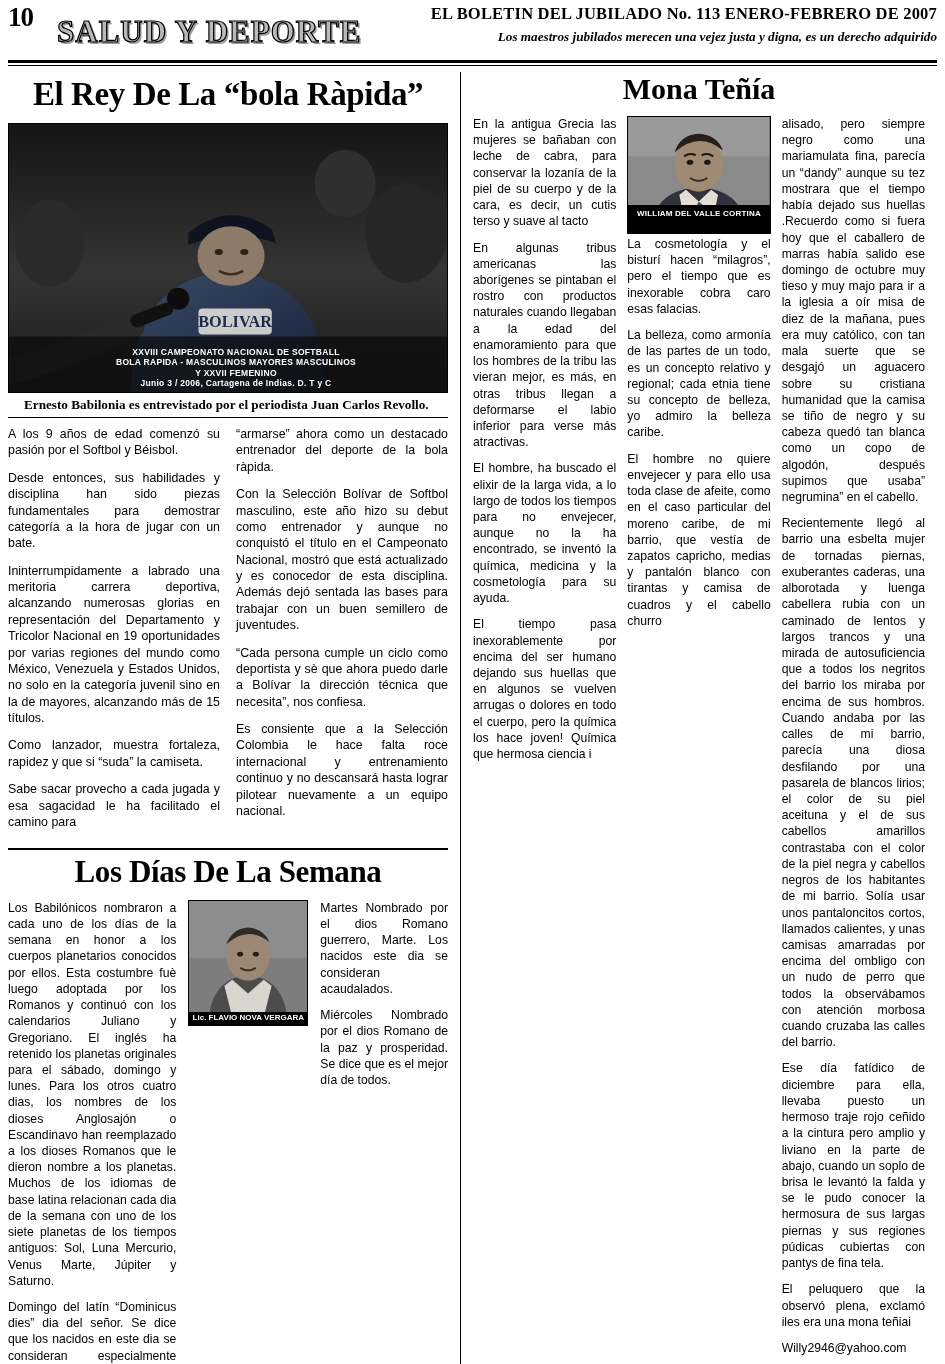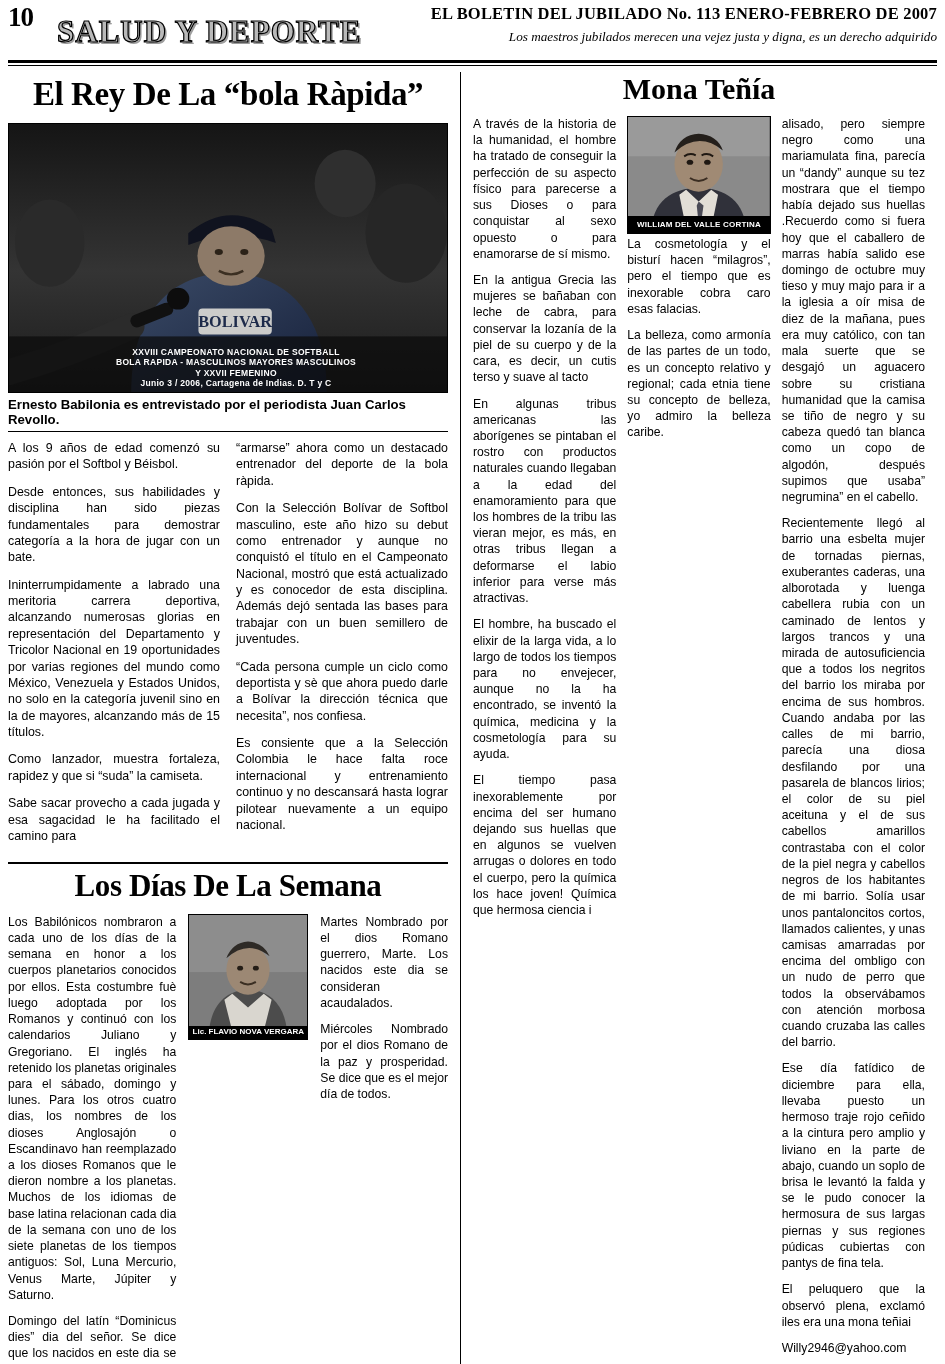--- a/index.html
+++ b/index.html
@@ -47,21 +47,21 @@
   }
   .bulletin-line {
     font-family: "Liberation Serif", serif;
     font-weight: bold;
     font-size: 16.5px;
     letter-spacing: 0.2px;
   }
   .bulletin-sub {
     font-family: "Liberation Serif", serif;
     font-style: italic;
-    font-weight: normal;
+    font-weight: bold;
     font-size: 13.2px;
     margin-top: 5px;
   }
   .rule-thick {
     border-top: 3px solid #000;
     margin: 2px 8px 0 8px;
   }
   .rule-thin {
     border-top: 1px solid #000;
     margin: 2px 8px 0 8px;
@@ -107,24 +107,24 @@
     left: 0; right: 0; bottom: 0;
     color: #fff;
     font-size: 8.5px;
     font-weight: bold;
     text-align: center;
     line-height: 1.25;
     padding: 2px 4px 3px 20px;
     letter-spacing: 0.3px;
   }
   .caption {
-    font-family: Liberation Sans, sans-serif;
+    font-family: Liberation Serif, serif;
     font-weight: bold;
     font-size: 13.2px;
-    margin: 4px 0 0 0;
+    margin: 4px 0 0 16px;
     text-align: left;
   }
   .cap-rule { border-top: 1px solid #000; margin-top: 4px; }
 
   .twocol {
     column-count: 2;
     column-gap: 16px;
     column-rule: 0;
     font-size: 12.4px;
     line-height: 1.32;
@@ -151,21 +151,21 @@
     height: 118px;
     background: #5d5d5d;
     border: 1px solid #000;
     position: relative;
     overflow: hidden;
     margin-bottom: 2px;
   }
   .portrait-band {
     position: absolute;
     left: 0; right: 0; bottom: 0;
-    height: 17px;
+    height: 28px;
     background: #000;
   }
   .portrait-band span {
     display: block;
     color: #fff;
     font-size: 8px;
     font-weight: bold;
     text-align: center;
     line-height: 17px;
     letter-spacing: 0.2px;
@@ -310,21 +310,20 @@
   </div>
 
   <div class="vdiv"></div>
 
   <div class="col-right">
 
     <h2 class="head-r">Mona Teñía</h2>
 
     <div class="mona-wrap">
       <div class="mona-c1 rcol">
-        <p>A través de la historia de la humanidad, el hombre ha tratado de conseguir la perfección de su aspecto físico para parecerse a sus Dioses o para conquistar al sexo opuesto o para enamorarse de sí mismo.</p>
         <p>En la antigua Grecia las mujeres se bañaban con leche de cabra, para conservar la lozanía de la piel de su cuerpo y de la cara, es decir, un cutis terso y suave al tacto</p>
         <p>En algunas tribus americanas las aborígenes se pintaban el rostro con productos naturales cuando llegaban a la edad del enamoramiento para que los hombres de la tribu las vieran mejor, es más, en otras tribus llegan a deformarse el labio inferior para verse más atractivas.</p>
         <p>El hombre, ha buscado el elixir de la larga vida, a lo largo de todos los tiempos para no envejecer, aunque no la ha encontrado, se inventó la química, medicina y la cosmetología para su ayuda.</p>
         <p>El tiempo pasa inexorablemente por encima del ser humano dejando sus huellas que en algunos se vuelven arrugas o dolores en todo el cuerpo, pero la química los hace joven! Química que hermosa ciencia i</p>
       </div>
       <div class="mona-c2 rcol">
         <div class="portrait">
           <svg width="100%" height="100%" viewBox="0 0 146 118" preserveAspectRatio="none" aria-hidden="true">
             <rect x="0" y="0" width="146" height="118" fill="#8a8a8a"></rect>
             <rect x="0" y="0" width="146" height="40" fill="#9a9a9a"></rect>
@@ -338,20 +337,21 @@
             <path d="M64 62 q9 6 18 0" stroke="#3a2d22" stroke-width="2" fill="none"></path>
             <path d="M60 74 l13 12 l13 -12 l7 5 l-8 39 h-24 l-8 -39z" fill="#e2ded6"></path>
             <path d="M73 86 l5 4 l-4 28 l-3 -28z" fill="#4a4a55"></path>
           </svg>
           <div class="portrait-band">
             <span>WILLIAM DEL VALLE CORTINA</span>
           </div>
         </div>
         <p>La cosmetología y el bisturí hacen “milagros”, pero el tiempo que es inexorable cobra caro esas falacias.</p>
         <p>La belleza, como armonía de las partes de un todo, es un concepto relativo y regional; cada etnia tiene su concepto de belleza, yo admiro la belleza caribe.</p>
+        <p>El hombre no quiere envejecer y para ello usa toda clase de afeite, como en el caso particular del moreno caribe, de mi barrio, que vestía de zapatos capricho, medias y pantalón blanco con tirantas y camisa de cuadros y el cabello churro</p>
       </div>
       <div class="mona-c3 rcol">
         <p>alisado, pero siempre negro como una mariamulata fina, parecía un “dandy” aunque su tez mostrara que el tiempo había dejado sus huellas .Recuerdo como si fuera hoy que el caballero de marras había salido ese domingo de octubre muy tieso y muy majo para ir a la iglesia a oír misa de diez de la mañana, pues era muy católico, con tan mala suerte que se desgajó un aguacero sobre su cristiana humanidad  que la camisa se tiño de negro y su cabeza quedó tan blanca como un copo de algodón, después supimos que usaba” negrumina” en el cabello.</p>
         <p>Recientemente llegó al barrio una esbelta mujer de tornadas piernas, exuberantes caderas, una alborotada y luenga cabellera rubia con un caminado de lentos y largos trancos y una mirada de autosuficiencia que a todos los negritos del barrio los miraba por encima de sus hombros. Cuando andaba por las calles de mi barrio, parecía una diosa desfilando por una pasarela de blancos lirios; el color de su piel aceituna y el de sus cabellos amarillos contrastaba con el color de la piel negra  y cabellos negros de los habitantes de mi barrio. Solía usar unos pantaloncitos cortos, llamados calientes, y unas camisas amarradas por encima del ombligo con un nudo de perro que  todos la observábamos con atención morbosa cuando cruzaba las calles del barrio.</p>
         <p>Ese día fatídico de diciembre para ella, llevaba puesto un hermoso traje rojo ceñido a la cintura pero amplio y liviano en la parte de abajo, cuando un soplo de brisa le levantó la falda y se le pudo conocer la hermosura de sus largas piernas y sus regiones púdicas cubiertas con pantys de fina tela.</p>
         <p>El peluquero que la observó plena, exclamó iles era una mona teñiai</p>
         <div class="mail">Willy2946@yahoo.com</div>
       </div>
     </div>
 

